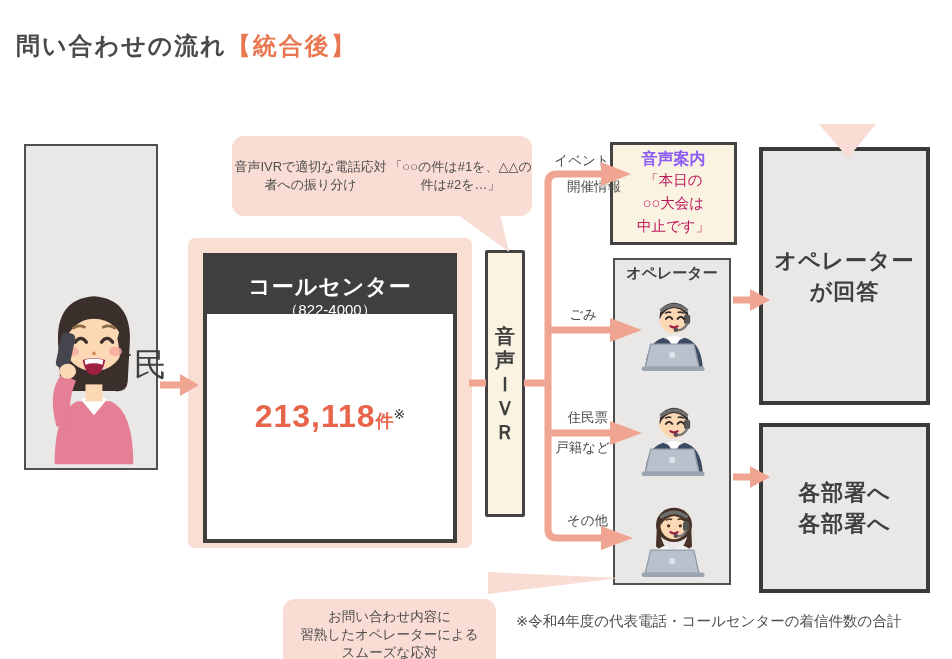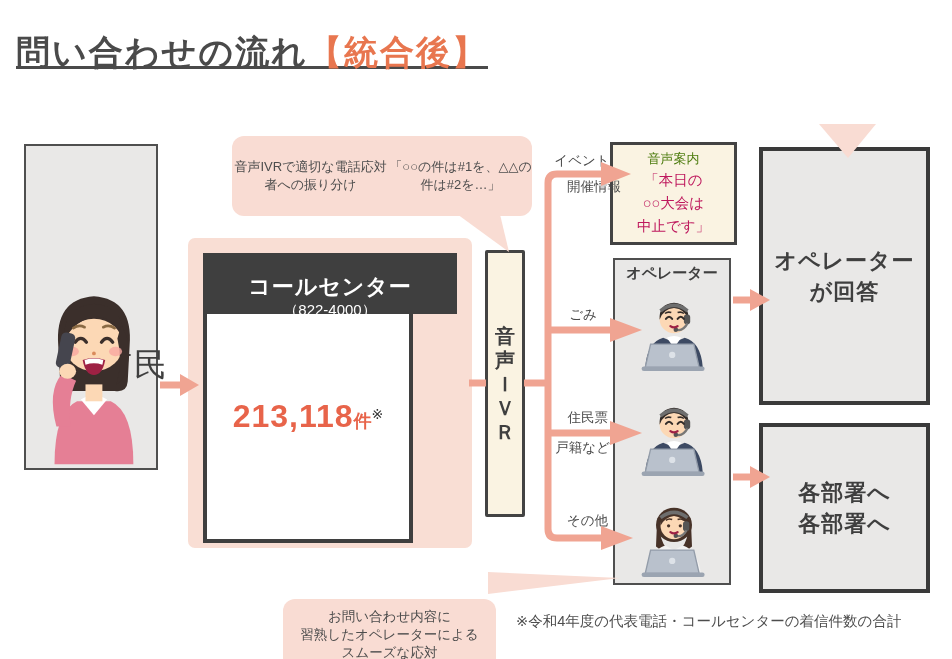--- a/index.html
+++ b/index.html
@@ -1,22 +1,22 @@
 <!DOCTYPE html>
 <html lang="ja"><head>
 <meta charset="utf-8">
 <style>
   * { margin:0; padding:0; box-sizing:border-box; }
   html,body { background:#ffffff; }
   body { font-family:"Liberation Sans","DejaVu Sans",sans-serif; color:#4A4A4A; }
   .stage { position:relative; width:952px; height:659px; background:#ffffff; overflow:hidden; }
 
   
-  .page-title { position:absolute; left:16px; top:30px; font-size:34px; font-weight:bold;
-    letter-spacing:2px; color:#4A4A4A; white-space:nowrap;text-decoration:underline; }
+  .page-title { position:absolute; left:16px; top:30px; font-size:24px; font-weight:bold;
+    letter-spacing:2px; color:#4A4A4A; white-space:nowrap; }
   .page-title .accent { color:#E8764F; }
 
   
   .bubble { position:absolute; background:#F9DCD3; border-radius:12px; text-align:center;
     color:#4D4D4D; z-index:2; }
   .bubble-benefit { left:692px; top:42px; width:253px; height:86px; padding-top:7px;
     font-size:13px; line-height:18px; }
   .bubble-benefit .red { color:#C23A2B; }
   .bubble-benefit .gap { margin-top:6px; }
   .bubble-ivr { left:232px; top:136px; width:300px; height:80px; font-size:13px;
@@ -31,40 +31,40 @@
     font-size:33px; color:#3F3F3F; letter-spacing:2px; }
   .citizen-art { position:absolute; left:6px; bottom:2px; width:122px; height:182px; }
 
   
   .cc-frame { position:absolute; left:188px; top:238px; width:284px; height:310px;
     background:#F9DED4; border-radius:7px; }
   .cc-header { position:absolute; left:203px; top:253px; width:254px; height:61px;
     background:#3F3F3F; color:#ffffff; text-align:center; padding-top:20px; z-index:1; }
   .cc-name { font-size:22px; font-weight:bold; letter-spacing:1px; line-height:27px; }
   .cc-phone { font-size:15px; line-height:20px; }
-  .cc-body { position:absolute; left:203px; top:314px; width:210px; height:229px;
+  .cc-body { position:absolute; left:203px; top:314px; width:254px; height:229px;
     background:#ffffff; border:4px solid #3F3F3F; border-top:none; z-index:1; }
   .cc-count { position:absolute; top:84px; width:100%; text-align:center; white-space:nowrap; }
   .cc-count .num { font-size:32px; font-weight:bold; color:#E8644A; letter-spacing:1px; }
   .cc-count .unit { font-size:18px; font-weight:bold; color:#E8644A; }
   .cc-count .mark { font-size:14px; color:#333333; vertical-align:8px; }
 
   
   .ivr-box { position:absolute; left:485px; top:250px; width:40px; height:267px;
     background:#FAF3E2; border:3px solid #434343; border-radius:2px;
     display:flex; flex-direction:column; justify-content:center; align-items:center; z-index:1; }
   .ivr-box div { font-size:20px; font-weight:bold; line-height:24px; color:#3F3F3F; }
 
   
   .branch-lbl { position:absolute; font-size:13.5px; color:#4A4A4A; z-index:2; white-space:nowrap; }
 
   
   .voice-box { position:absolute; left:610px; top:142px; width:127px; height:103px;
     background:#FAF3E2; border:3px solid #434343; text-align:center; z-index:1; }
-  .voice-box .vtitle { font-size:13px; font-weight:normal; color:#4d7c0f; margin-top:4px; line-height:20px; }
+  .voice-box .vtitle { font-size:16px; font-weight:bold; color:#8b5cf6; margin-top:4px; line-height:20px; }
   .voice-box .vline { font-size:14.5px; color:#be185d; line-height:23px; }
 
   
   .operator-panel { left:613px; top:258px; width:118px; height:327px; z-index:1; }
   .op-title { text-align:center; font-size:15px; font-weight:bold; color:#3F3F3F; margin-top:4px; }
   .op-art { position:absolute; left:14px; width:90px; height:88px; }
 
   
   .result-box { position:absolute; background:#E9E8E7; border:4px solid #3A3A3A;
     display:flex; flex-direction:column; justify-content:center; align-items:center;

